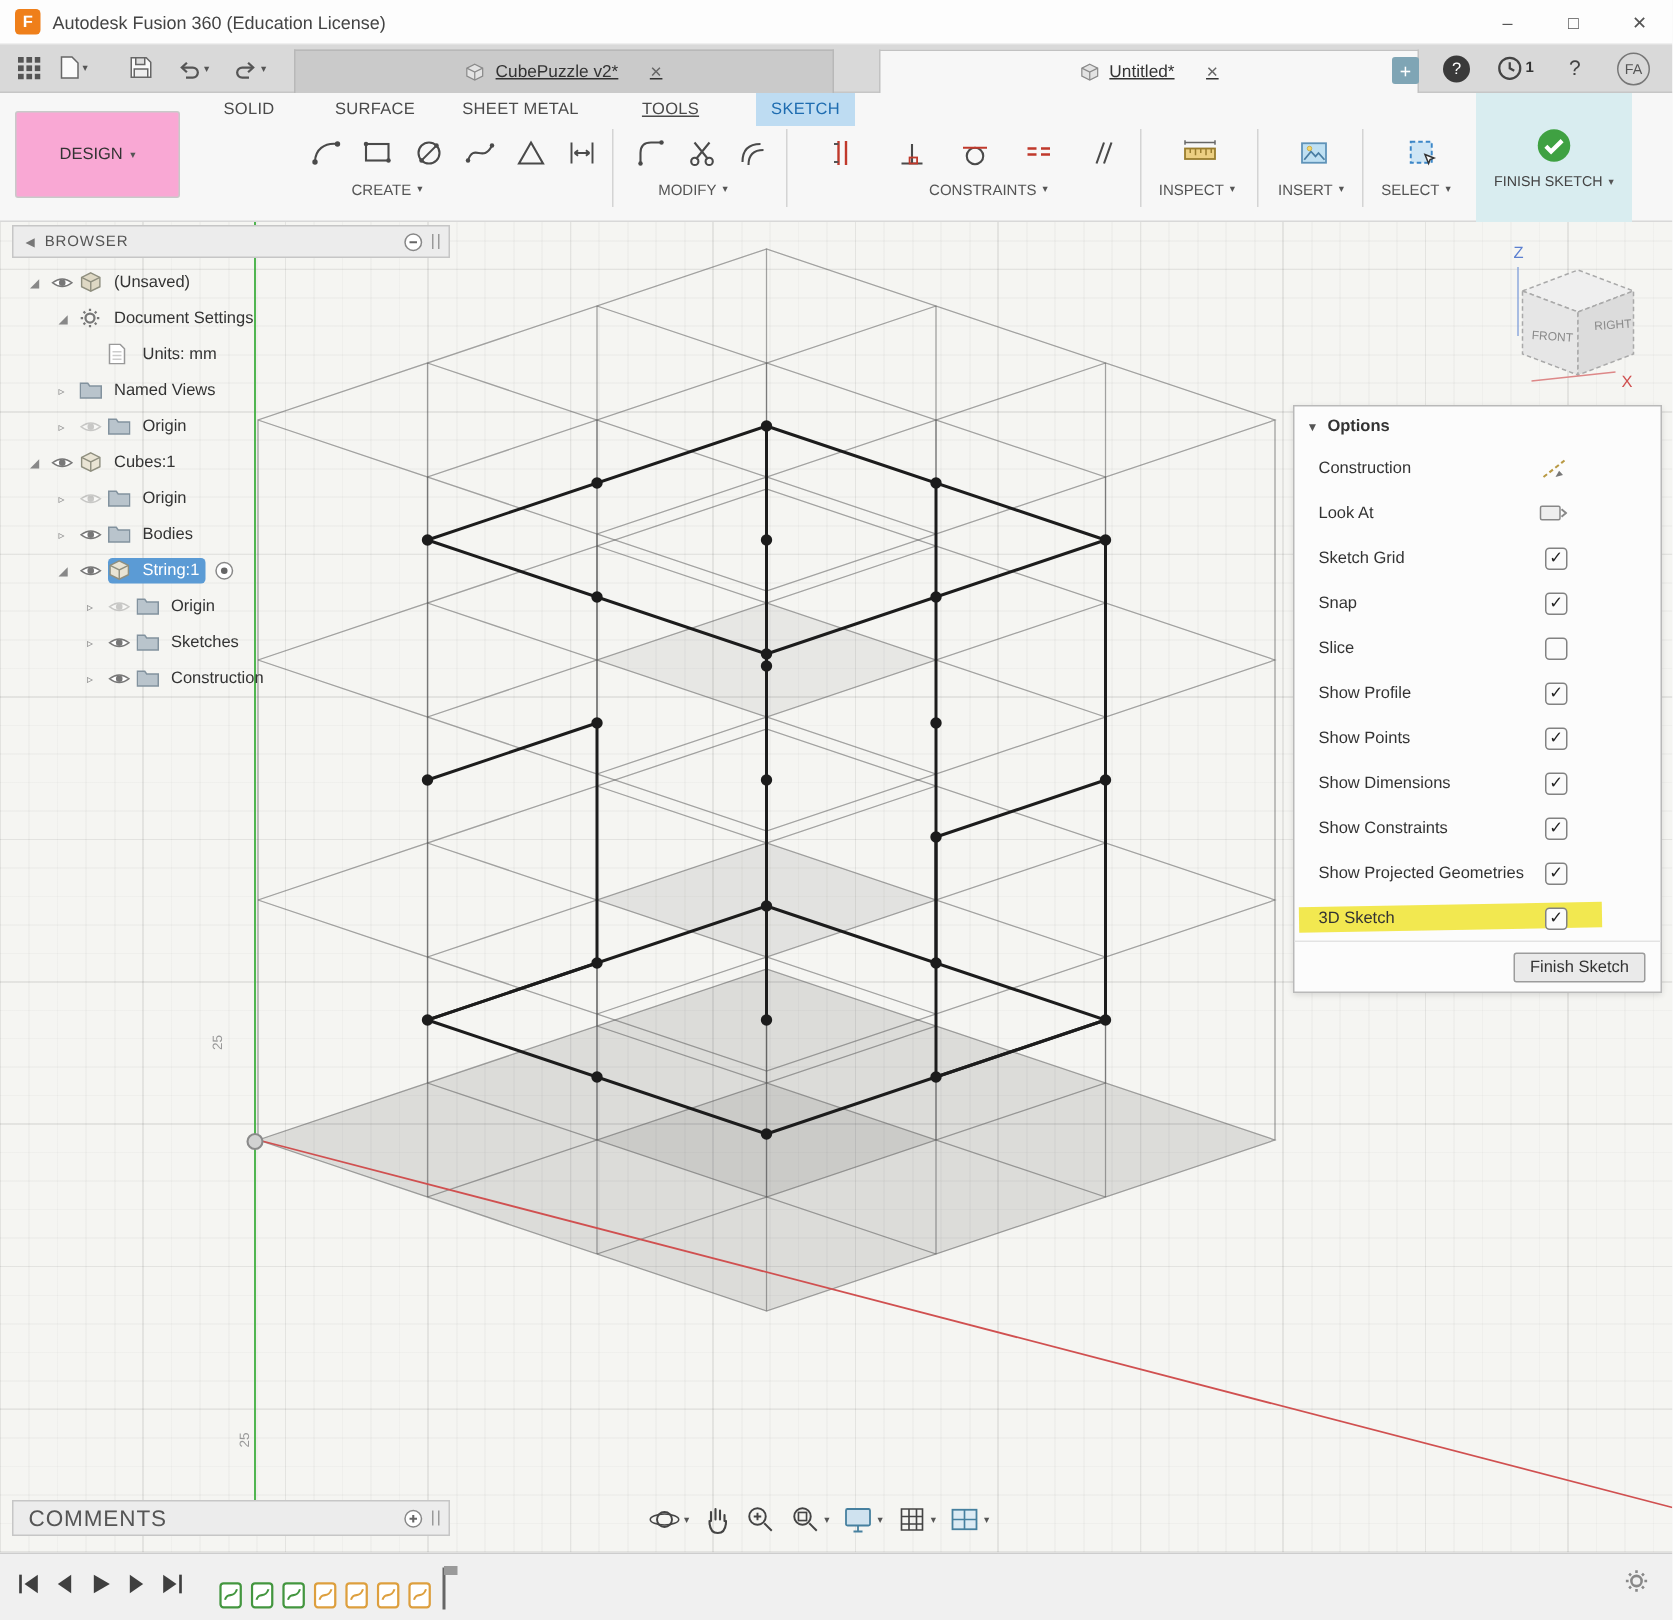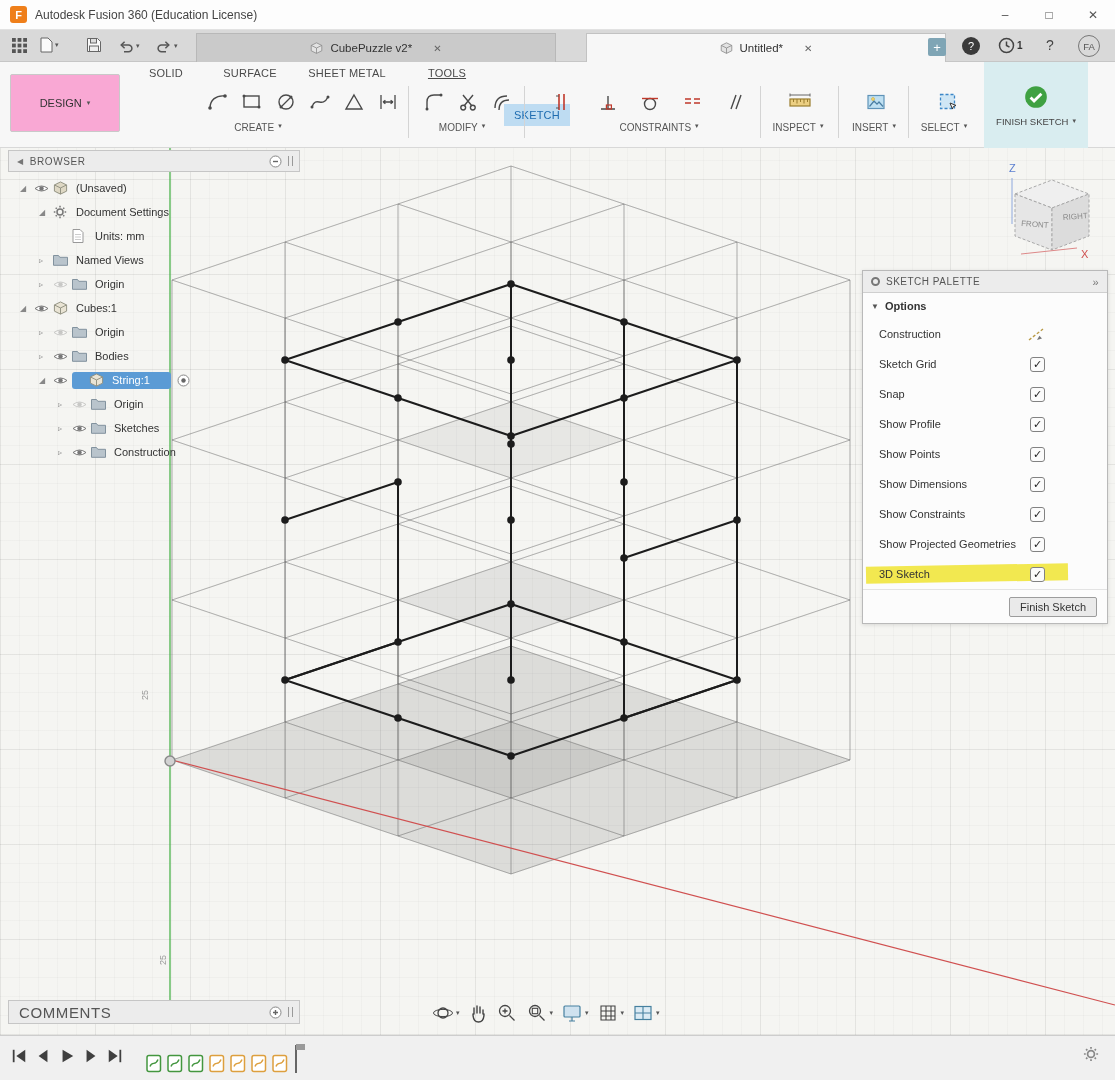--- a/index.html
+++ b/index.html
@@ -10,21 +10,21 @@
 .titlebar{position:absolute;left:0;top:0;width:1115px;height:30px;background:#fdfdfd;border-bottom:1px solid #e2e2e2;display:flex;align-items:center;z-index:30;}
 .logo{width:17px;height:17px;background:#ef7f1a;color:#fff;font-weight:bold;font-size:11px;border-radius:3px;display:flex;align-items:center;justify-content:center;margin:0 8px 0 10px;}
 .wtitle{font-size:12px;color:#444;}
 .winbtns{position:absolute;right:0;top:0;display:flex;}
 .winbtn{width:44px;height:29px;display:flex;align-items:center;justify-content:center;font-size:12px;color:#555;cursor:default;}
 
 
 .tabrow{position:absolute;left:0;top:30px;width:1115px;height:32px;background:#d9d9d9;border-bottom:1px solid #c6c6c6;z-index:29;}
 .qicon{position:absolute;top:7px;}
 .caret{font-size:7px;color:#555;}
-.doctab{position:absolute;top:3px;height:29px;display:flex;align-items:center;justify-content:center;gap:7px;font-size:11.5px;color:#333;}
+.doctab{position:absolute;top:3px;height:29px;display:flex;align-items:center;justify-content:center;gap:7px;font-size:11.5px;color:#333;text-decoration:underline;}
 .doctab.inactive{background:#cacaca;border:1px solid #b8b8b8;border-bottom:none;}
 .doctab.active{background:#f7f7f7;border:1px solid #c2c2c2;border-bottom:none;}
 .tabx{font-size:10px;color:#666;margin-left:14px;}
 .plusbtn{position:absolute;top:8px;width:18px;height:18px;background:#7fa5b5;color:#fff;font-size:13px;display:flex;align-items:center;justify-content:center;border-radius:2px;}
 .circle-dark{width:18px;height:18px;border-radius:50%;background:#3a3a3a;color:#fff;font-size:11px;display:flex;align-items:center;justify-content:center;}
 .badge1{font-size:10px;font-weight:bold;color:#333;margin-left:2px;}
 .qhelp{font-size:14px;color:#444;}
 .avatar{width:22px;height:22px;border-radius:50%;border:1.5px solid #777;color:#555;font-size:9.5px;display:flex;align-items:center;justify-content:center;}
 
 
@@ -67,21 +67,21 @@
 .hgrip{margin-left:auto;display:flex;align-items:center;gap:6px;margin-right:6px;}
 .gripbars{width:5px;height:10px;border-left:1.5px solid #999;border-right:1.5px solid #999;}
 #tree{position:absolute;left:8px;top:176px;width:292px;z-index:10;}
 .trow{height:24px;display:flex;align-items:center;font-size:11px;color:#333;}
 .exp{width:14px;font-size:8px;color:#888;flex:none;}
 .eye{width:19px;flex:none;display:flex;align-items:center;}
 .eye.off{opacity:.35;}
 .ticon{width:19px;flex:none;display:flex;align-items:center;}
 .tlabel{padding:1px 4px;white-space:nowrap;}
 .lblwrap{display:flex;align-items:center;}
-.lblwrap.sel{background:#5b9bd5;border-radius:3px;color:#fff;padding:1px 17px;}
+.lblwrap.sel{background:#5b9bd5;border-radius:3px;color:#fff;padding:1px 0;}
 .lblwrap.sel .tlabel{color:#fff;}
 .radio{margin-left:6px;display:flex;align-items:center;}
 
 
 .palette{position:absolute;left:862px;top:270px;width:246px;background:#fcfcfc;border:1px solid #b9b9b9;z-index:10;box-shadow:0 1px 4px rgba(0,0,0,0.12);}
 .pheader{height:22px;background:#ececec;border-bottom:1px solid #cfcfcf;display:flex;align-items:center;font-size:10px;color:#555;letter-spacing:.5px;}
 .pheader .dotic{width:9px;height:9px;border-radius:50%;border:2px solid #777;margin:0 6px 0 8px;}
 .pheader .dbl{margin-left:auto;margin-right:8px;color:#777;font-size:11px;}
 .psection{height:26px;display:flex;align-items:center;font-size:11px;font-weight:bold;color:#333;padding-left:8px;gap:6px;}
 .psection .tri{font-size:8px;color:#555;}
@@ -329,21 +329,21 @@
   <div class="ribbon">
     <div class="designbox">
       <span>DESIGN</span>
         <span class="caret">▾</span>
     </div>
 
     <div class="rtab" style="left:138px;width:56px;">SOLID</div>
     <div class="rtab" style="left:214px;width:72px;">SURFACE</div>
     <div class="rtab" style="left:300px;width:94px;">SHEET METAL</div>
     <div class="rtab" style="left:418px;width:58px;text-decoration:underline;">TOOLS</div>
-    <div class="rtab active" style="left:504px;width:66px;margin-top:42px;">SKETCH</div>
+    <div class="rtab active" style="left:504px;width:66px;">SKETCH</div>
 
     <div class="tool" style="left:204px;">
         <svg width="22" height="22" viewBox="0 0 22 22">
           <path d="M3 17 C3 9 9 4 18 5" fill="none" stroke="#4a4a4a" stroke-width="1.4"></path>
           <circle cx="3" cy="17" r="1.8" fill="#4a4a4a"></circle>
           <circle cx="18" cy="5" r="1.8" fill="#4a4a4a"></circle>
         </svg>
       </div>
     <div class="tool" style="left:238px;">
         <svg width="22" height="22" viewBox="0 0 22 22">
@@ -704,46 +704,54 @@
             <svg width="15" height="12" viewBox="0 0 15 12">
               <path d="M0.5 1.5 h5 l1.3 1.8 h7.7 v8 h-14 z" fill="#b9c4cc" stroke="#82929e"></path>
             </svg>
           </span>
           <span class="tlabel">Construction</span>
         </span>
       </div>
     </div>
 
   <div class="palette">
-    <div class="pheader">
-      <span class="dotic"></span>
-      <span>SKETCH PALETTE</span>
-      <span class="dbl">»</span>
-    </div>
     <div class="psection">
       <span class="tri">▼</span>
       <span>Options</span>
     </div>
     <div id="palette-list">
         <div class="prow">
           <span class="plab">Construction</span>
           <span class="pctl">
             <svg width="18" height="15" viewBox="0 0 18 15">
               <path d="M2 13 L16 2" stroke="#b99a45" stroke-width="1.4" stroke-dasharray="3 2" fill="none"></path>
               <path d="M10 13 l5 -1.4 -2.6 -2.8 z" fill="#777"></path>
             </svg>
           </span>
         </div>
         <div class="prow">
+          <span class="plab">Look At</span>
+          <span class="pctl">
+            <svg width="19" height="14" viewBox="0 0 19 14">
+              <rect x="1" y="2.5" width="13" height="9" rx="1" fill="#eee" stroke="#888"></rect>
+              <path d="M15 4.5 l3 2.5 -3 2.5" fill="none" stroke="#888" stroke-width="1.3"></path>
+            </svg>
+          </span>
+        </div>
+        <div class="prow">
           <span class="plab">Sketch Grid</span>
           <span class="pctl cb">✓</span>
         </div>
         <div class="prow">
           <span class="plab">Snap</span>
           <span class="pctl cb">✓</span>
+        </div>
+        <div class="prow">
+          <span class="plab">Slice</span>
+          <span class="pctl cb"></span>
         </div>
         <div class="prow">
           <span class="plab">Show Profile</span>
           <span class="pctl cb">✓</span>
         </div>
         <div class="prow">
           <span class="plab">Show Points</span>
           <span class="pctl cb">✓</span>
         </div>
         <div class="prow">

